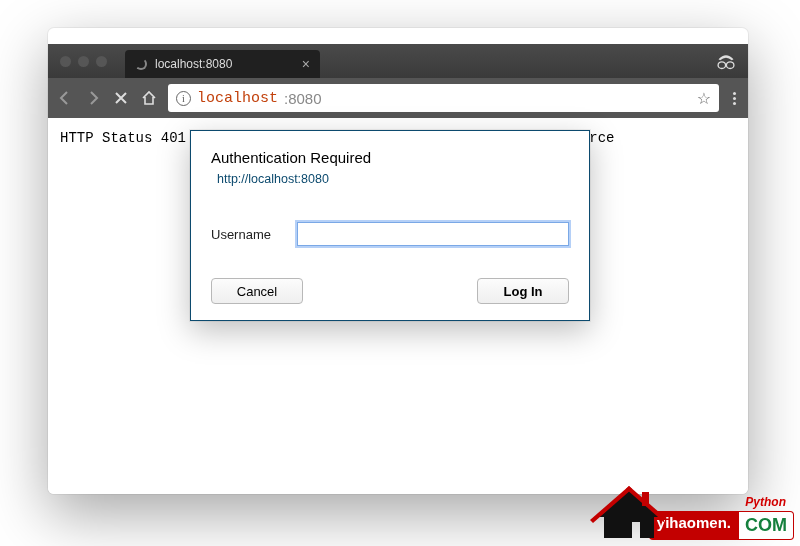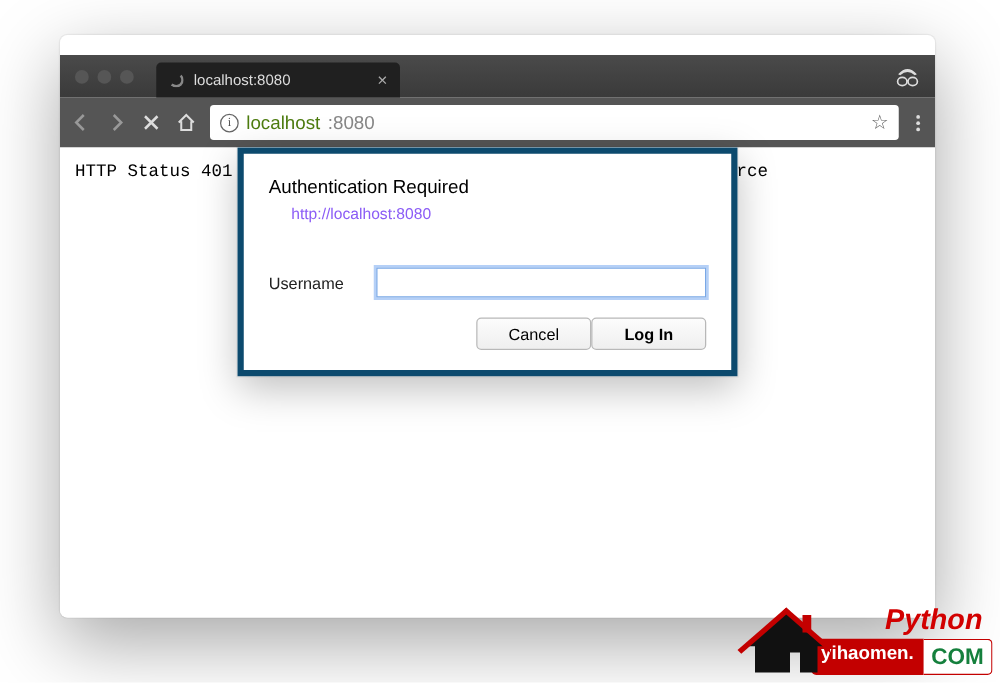--- a/index.html
+++ b/index.html
@@ -103,21 +103,21 @@
       gap: 6px;
     }
     .address-bar .info-icon {
       width: 15px; height: 15px;
       border: 1px solid #666;
       border-radius: 50%;
       display: flex; align-items: center; justify-content: center;
       font-size: 10px; color: #555;
       font-family: serif;
     }
-    .url-host { color: #4d7c0f; }
+    .url-host { color: #c2410c; font-family: Liberation Mono, monospace; }
     .url-port { color: #888; }
     .star-icon {
       margin-left: auto;
       color: #666;
       font-size: 16px;
     }
     .menu-dots {
       color: #ddd;
       display: flex; flex-direction: column; gap: 2px;
       padding: 0 4px;
@@ -131,38 +131,38 @@
       font-size: 14px;
       color: #000;
       height: calc(100% - 74px);
       background: #fff;
     }
     .status-line { white-space: pre; }
     
     .auth-dialog {
       position: absolute;
       left: 142px;
-      top: 0;
+      top: 12px;
       width: 400px;
       background: #fff;
-      border: 5px solid #0c4a6e;
+      border: 1px solid #0c4a6e;
       box-shadow: 0 0 0 1px rgba(0,0,0,0.05), 0 10px 30px rgba(0,0,0,0.25);
       font-family: -apple-system, sans-serif;
       padding: 18px 20px 16px;
     }
     .auth-title {
       font-size: 15px;
       color: #000;
       margin-bottom: 6px;
     }
     .auth-sub {
       font-size: 12.5px;
-      color: #8b5cf6;
+      color: #0c4a6e;
       margin-bottom: 36px;
-      margin-left: 18px;
+      margin-left: 6px;
     }
     .field-row {
       display: flex;
       align-items: center;
     }
     .field-label {
       width: 86px;
       text-align: left;
       font-size: 13px;
       color: #222;
@@ -175,22 +175,22 @@
       padding: 0 4px;
       font-size: 13px;
     }
     .field-input.focused {
       border: 1px solid #7aa8e6;
       box-shadow: 0 0 0 2px rgba(120,170,240,0.55);
       outline: none;
     }
     .dlg-buttons {
       display: flex;
-      justify-content: flex-end;
-      margin-top: 16px;
+      justify-content: space-between;
+      margin-top: 32px;
     }
     .dlg-btn {
       min-width: 92px;
       height: 26px;
       background: linear-gradient(#fcfcfc, #efefef);
       border: 1px solid #b8b8b8;
       border-radius: 4px;
       font-size: 13px;
       cursor: pointer;
     }
@@ -200,21 +200,21 @@
       position: absolute;
       right: 6px;
       bottom: 6px;
       text-align: right;
       font-family: Arial, sans-serif;
     }
     .wm-python {
       color: #d20000;
       font-weight: bold;
       font-style: italic;
-      font-size: 23px;
+      font-size: 12px;
       padding-right: 8px;
     }
     .wm-bar {
       display: flex;
       margin-top: 2px;
     }
     .wm-red {
       background: #c30000;
       color: #fff;
       font-size: 15px;

